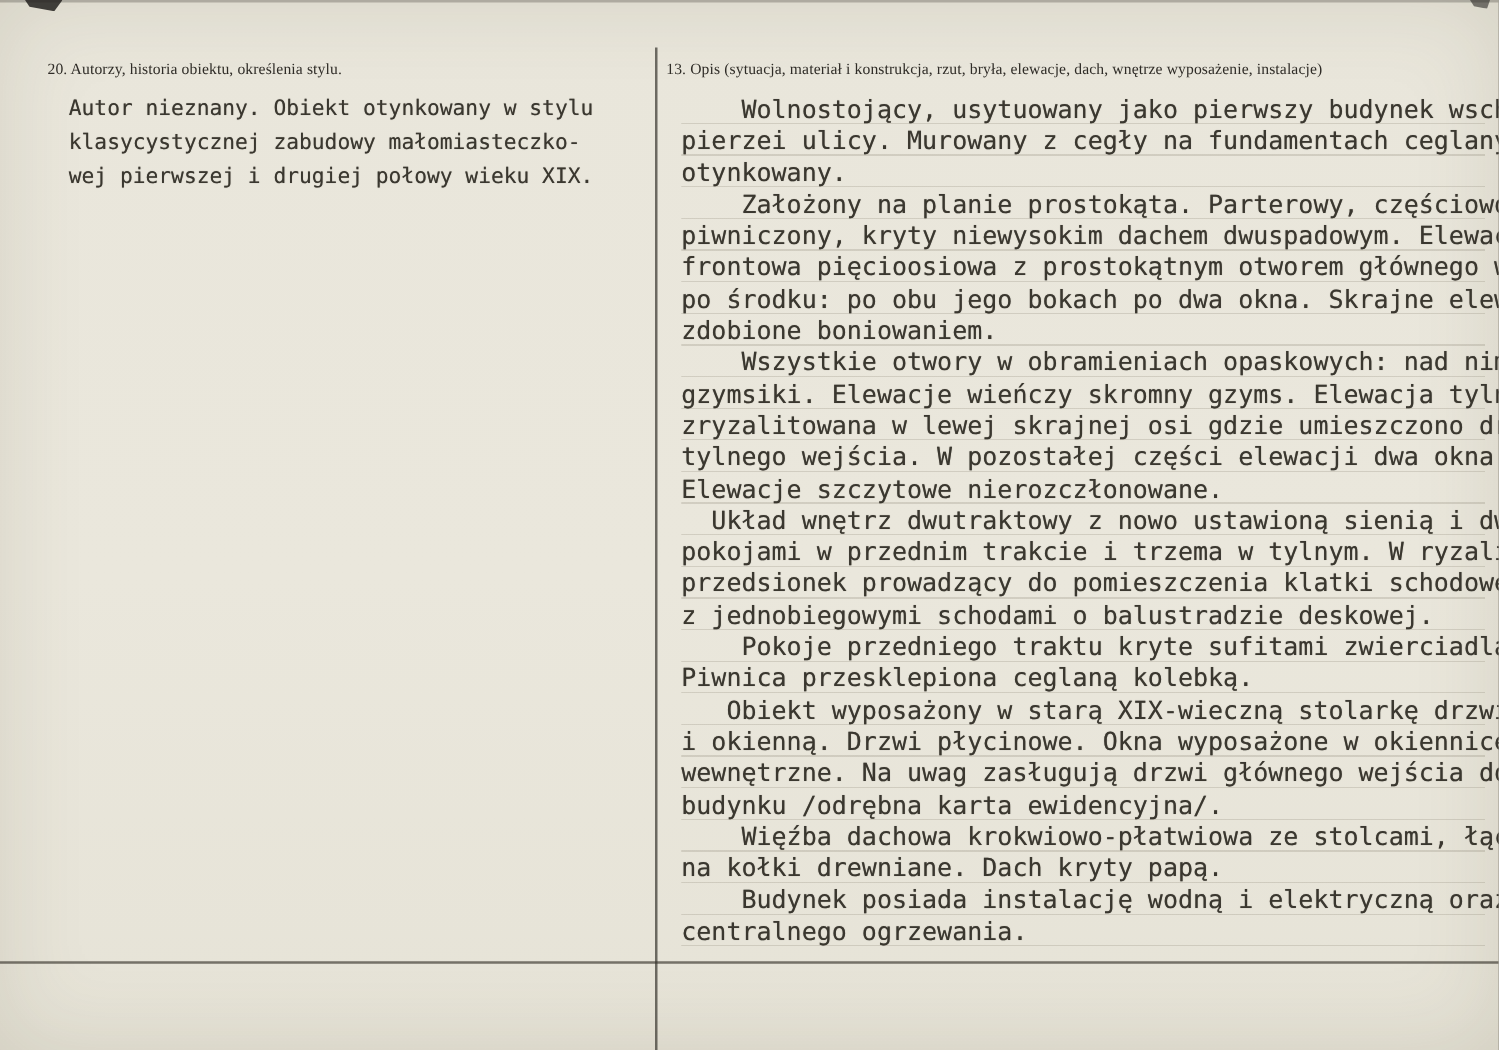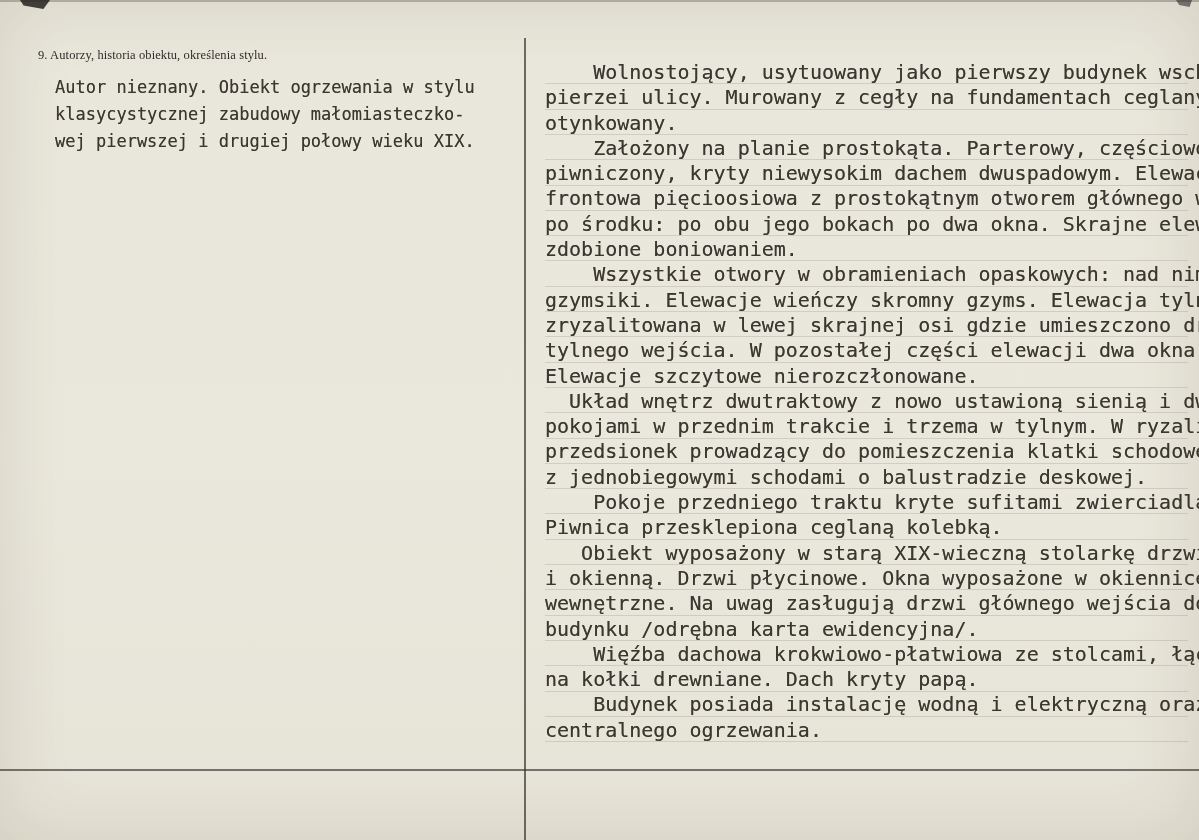--- a/index.html
+++ b/index.html
@@ -104,29 +104,30 @@
 </head>
 <body>
 
 <div class="scan">
 
   <div class="top-edge"></div>
   <div class="artifact-tl"></div>
   <div class="artifact-tr"></div>
 
   <div class="col left">
-    <div class="heading">9. Autorzy, historia obiektu, określenia stylu.</div>
-    <div class="typed">Autor nieznany. Obiekt ogrzewania w stylu
+    <div class="heading">20. Autorzy, historia obiektu, określenia stylu.</div>
+    <div class="typed">Autor nieznany. Obiekt otynkowany w stylu
 klasycystycznej zabudowy małomiasteczko-
 wej pierwszej i drugiej połowy wieku XIX.</div>
   </div>
 
   <div class="divider"></div>
 
   <div class="col right">
+    <div class="heading">13. Opis (sytuacja, materiał i konstrukcja, rzut, bryła, elewacje, dach, wnętrze wyposażenie, instalacje)</div>
     <div class="typed">    Wolnostojący, usytuowany jako pierwszy budynek wschodniej
 pierzei ulicy. Murowany z cegły na fundamentach ceglanych,
 otynkowany.
     Założony na planie prostokąta. Parterowy, częściowo pod-
 piwniczony, kryty niewysokim dachem dwuspadowym. Elewacja
 frontowa pięcioosiowa z prostokątnym otworem głównego wejścia
 po środku: po obu jego bokach po dwa okna. Skrajne elewacje
 zdobione boniowaniem.
     Wszystkie otwory w obramieniach opaskowych: nad nimi
 gzymsiki. Elewacje wieńczy skromny gzyms. Elewacja tylna

